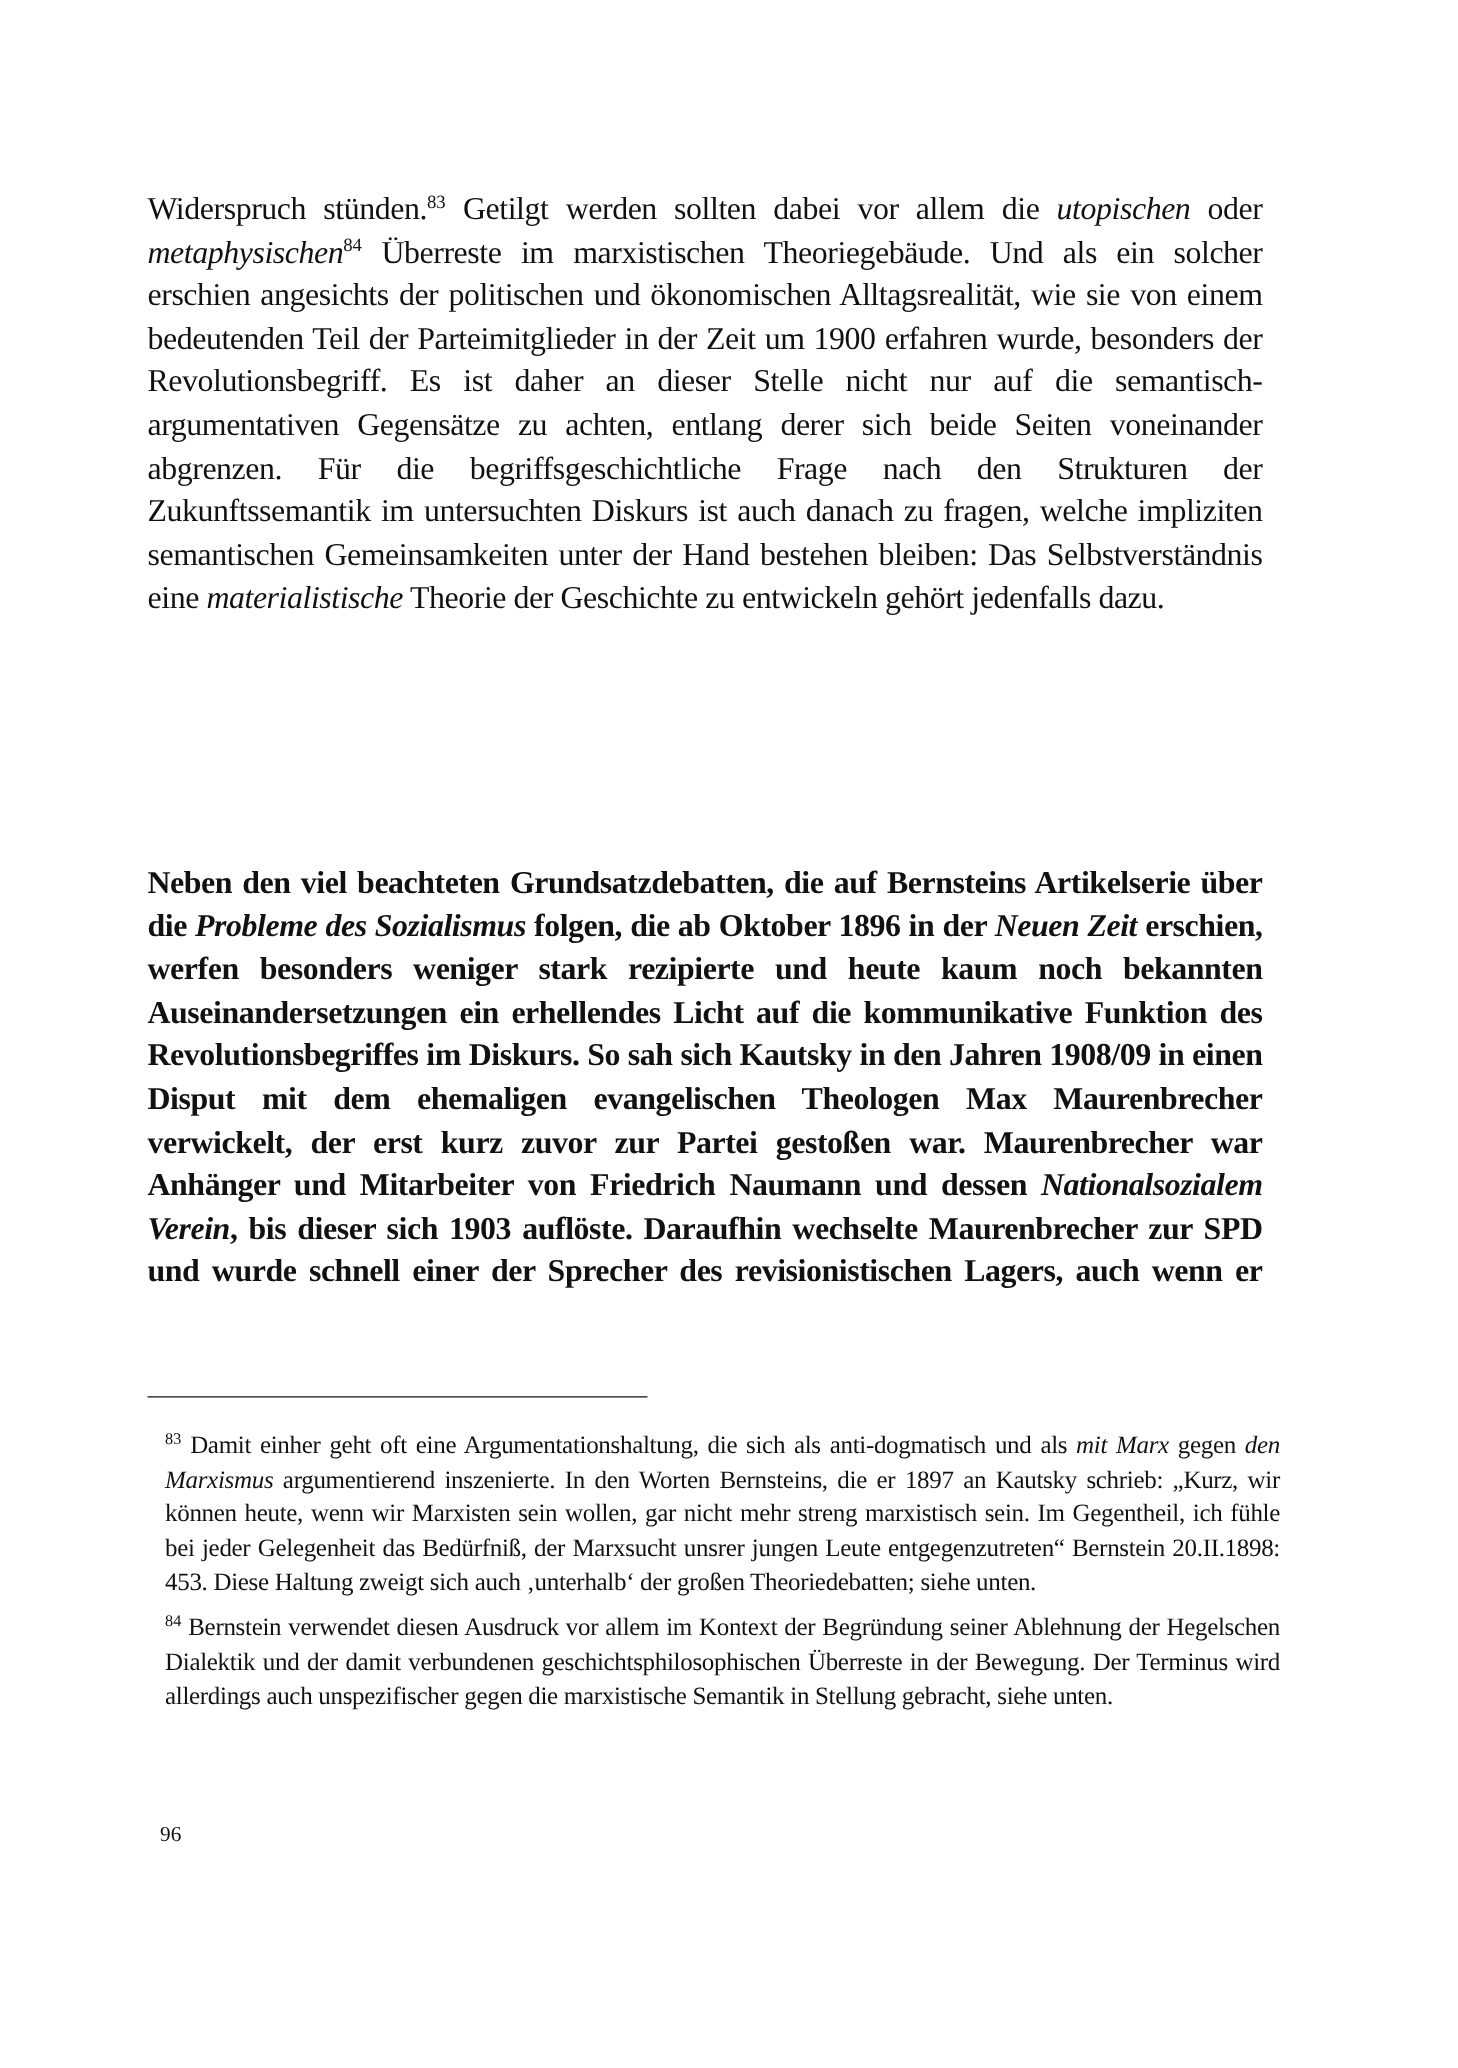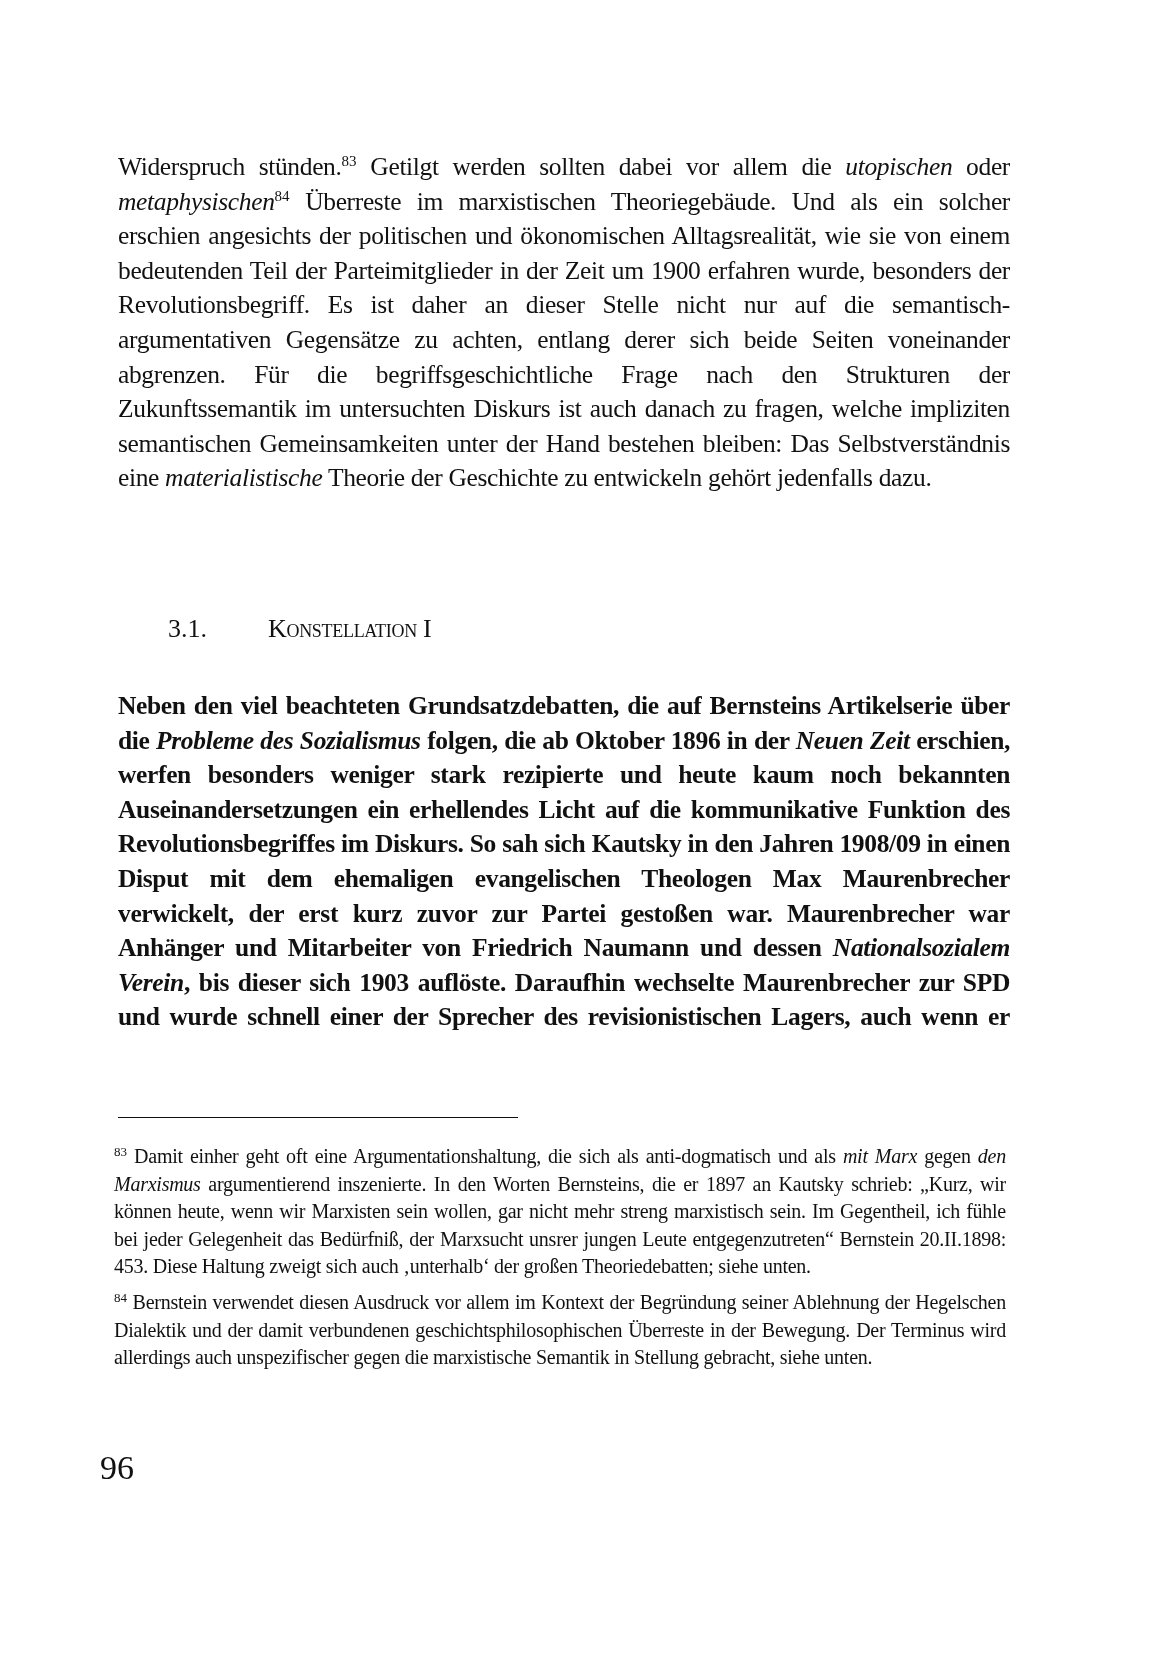--- a/index.html
+++ b/index.html
@@ -61,57 +61,54 @@
   .footnote-rule {
     position: absolute;
     left: 118px;
     top: 1117px;
     width: 400px;
     height: 0;
     border-top: 1.3px solid #111111;
   }
   .footnotes {
     position: absolute;
-    left: 114px;
+    left: 132px;
     top: 1143px;
     width: 892px;
     font-size: 20px;
     line-height: 27.6px;
     text-align: justify;
     letter-spacing: -0.25px;
   }
   .footnote { margin: 0 0 8px 0; }
   .footnote sup {
     font-size: 13px;
     line-height: 0;
     vertical-align: 7px;
     letter-spacing: 0;
   }
   .page-number {
     position: absolute;
-    left: 100px;
+    left: 128px;
     top: 1451px;
-    font-size: 34px;
+    font-size: 17px;
     line-height: 34px;
   }
   em { font-style: italic; }
   .justify-last { text-align-last: justify; }
 </style>
 </head>
 <body>
 
 <div class="page">
 
   <div class="body-text para-1">
     <p>Widerspruch stünden.<sup class="fnref">83</sup> Getilgt werden sollten dabei vor allem die <em>utopischen</em> oder <em>metaphysischen</em><sup class="fnref">84</sup> Überreste im marxistischen Theoriegebäude. Und als ein solcher erschien angesichts der politischen und ökonomischen Alltagsrealität, wie sie von einem bedeutenden Teil der Parteimitglieder in der Zeit um 1900 erfahren wurde, besonders der Revolutionsbegriff. Es ist daher an dieser Stelle nicht nur auf die semantisch-argumentativen Gegensätze zu achten, entlang derer sich beide Seiten voneinander abgrenzen. Für die begriffsgeschichtliche Frage nach den Strukturen der Zukunftssemantik im untersuchten Diskurs ist auch danach zu fragen, welche impliziten semantischen Gemeinsamkeiten unter der Hand bestehen bleiben: Das Selbstverständnis eine <em>materialistische</em> Theorie der Geschichte zu entwickeln gehört jedenfalls dazu.</p>
   </div>
 
-  <div class="heading">
-    <span class="num">3.1.</span><span class="title">Konstellation I</span>
-  </div>
 
   <div class="body-text para-2">
     <p class="justify-last">Neben den viel beachteten Grundsatzdebatten, die auf Bernsteins Artikelserie über die <em>Probleme des Sozialismus</em> folgen, die ab Oktober 1896 in der <em>Neuen Zeit</em> erschien, werfen besonders weniger stark rezipierte und heute kaum noch bekannten Auseinandersetzungen ein erhellendes Licht auf die kommunikative Funktion des Revolutionsbegriffes im Diskurs. So sah sich Kautsky in den Jahren 1908/09 in einen Disput mit dem ehemaligen evangelischen Theologen Max Maurenbrecher verwickelt, der erst kurz zuvor zur Partei gestoßen war. Maurenbrecher war Anhänger und Mitarbeiter von Friedrich Naumann und dessen <em>Nationalsozialem Verein</em>, bis dieser sich 1903 auflöste. Daraufhin wechselte Maurenbrecher zur SPD und wurde schnell einer der Sprecher des revisionistischen Lagers, auch wenn er</p>
   </div>
 
   <div class="footnote-rule"></div>
 
   <div class="footnotes">
     <p class="footnote">
       <sup>83</sup><span> Damit einher geht oft eine Argumentationshaltung, die sich als anti-dogmatisch und als <em>mit Marx</em> gegen <em>den Marxismus</em> argumentierend inszenierte. In den Worten Bernsteins, die er 1897 an Kautsky schrieb: „Kurz, wir können heute, wenn wir Marxisten sein wollen, gar nicht mehr streng marxistisch sein. Im Gegentheil, ich fühle bei jeder Gelegenheit das Bedürfniß, der Marxsucht unsrer jungen Leute entgegenzutreten“ Bernstein 20.II.1898: 453. Diese Haltung zweigt sich auch ‚unterhalb‘ der großen Theoriedebatten; siehe unten.</span>

